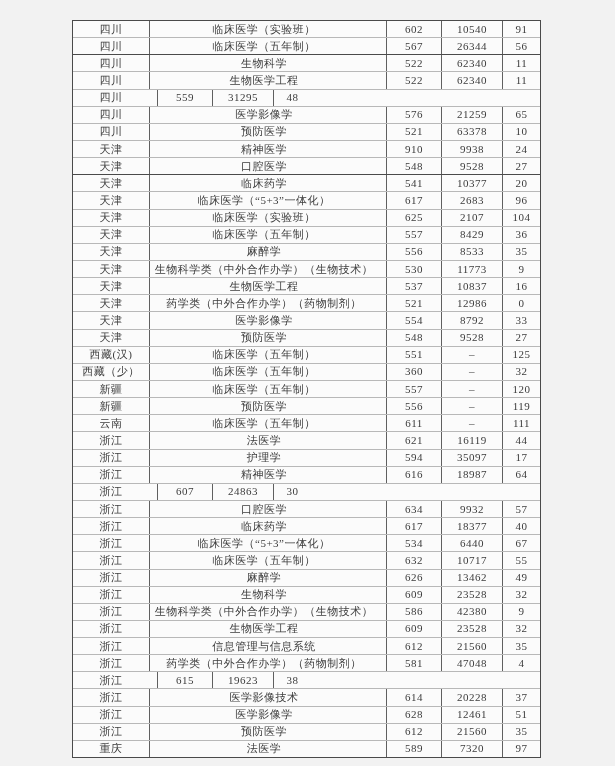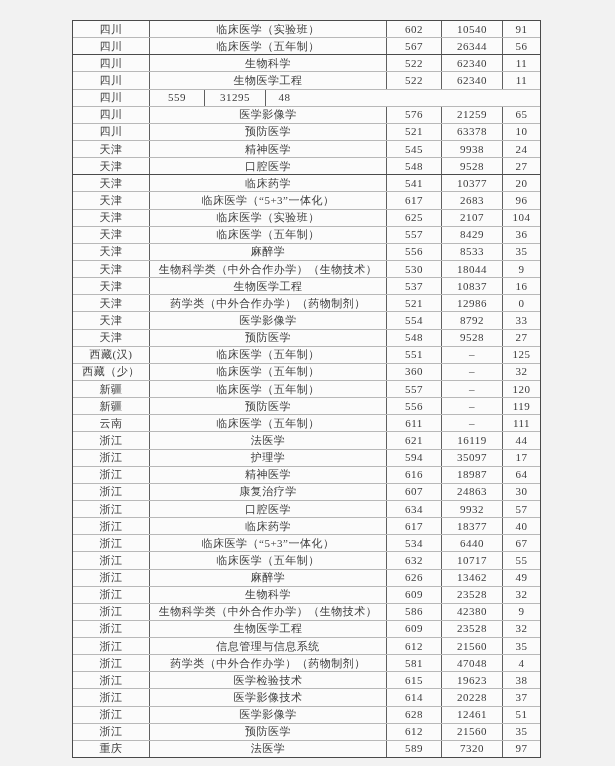--- a/index.html
+++ b/index.html
@@ -36,21 +36,21 @@
   .t-cell {
     display:flex; align-items:center; justify-content:center;
     font-size:11px; line-height:1; color:var(--text);
     border-left:1px solid var(--line-vert);
     overflow:hidden; white-space:nowrap;
     letter-spacing:0.5px;
   }
   .t-cell:first-child { border-left:none; }
   .c-province { width:76px; }
   .c-major   { flex:1 1 auto; }
-  .c-score   { width:55px; }
+  .c-score   { width:55px;margin-left:8px; }
   .c-rank    { width:61px; }
   .c-count   { width:38px; }
 </style>
 </head>
 <body>
 
 <div class="page">
   <div class="scores-table">
       <div class="t-row">
         <div class="t-cell c-province">四川</div>
@@ -96,21 +96,21 @@
       <div class="t-row">
         <div class="t-cell c-province">四川</div>
         <div class="t-cell c-major">预防医学</div>
         <div class="t-cell c-score">521</div>
         <div class="t-cell c-rank">63378</div>
         <div class="t-cell c-count">10</div>
       </div>
       <div class="t-row">
         <div class="t-cell c-province">天津</div>
         <div class="t-cell c-major">精神医学</div>
-        <div class="t-cell c-score">545</div>
+        <div class="t-cell c-score">910</div>
         <div class="t-cell c-rank">9938</div>
         <div class="t-cell c-count">24</div>
       </div>
       <div class="t-row">
         <div class="t-cell c-province">天津</div>
         <div class="t-cell c-major">口腔医学</div>
         <div class="t-cell c-score">548</div>
         <div class="t-cell c-rank">9528</div>
         <div class="t-cell c-count">27</div>
       </div>
@@ -146,21 +146,21 @@
         <div class="t-cell c-province">天津</div>
         <div class="t-cell c-major">麻醉学</div>
         <div class="t-cell c-score">556</div>
         <div class="t-cell c-rank">8533</div>
         <div class="t-cell c-count">35</div>
       </div>
       <div class="t-row">
         <div class="t-cell c-province">天津</div>
         <div class="t-cell c-major">生物科学类（中外合作办学）（生物技术）</div>
         <div class="t-cell c-score">530</div>
-        <div class="t-cell c-rank">18044</div>
+        <div class="t-cell c-rank">11773</div>
         <div class="t-cell c-count">9</div>
       </div>
       <div class="t-row">
         <div class="t-cell c-province">天津</div>
         <div class="t-cell c-major">生物医学工程</div>
         <div class="t-cell c-score">537</div>
         <div class="t-cell c-rank">10837</div>
         <div class="t-cell c-count">16</div>
       </div>
       <div class="t-row">
@@ -235,21 +235,20 @@
       </div>
       <div class="t-row">
         <div class="t-cell c-province">浙江</div>
         <div class="t-cell c-major">精神医学</div>
         <div class="t-cell c-score">616</div>
         <div class="t-cell c-rank">18987</div>
         <div class="t-cell c-count">64</div>
       </div>
       <div class="t-row">
         <div class="t-cell c-province">浙江</div>
-        <div class="t-cell c-major">康复治疗学</div>
         <div class="t-cell c-score">607</div>
         <div class="t-cell c-rank">24863</div>
         <div class="t-cell c-count">30</div>
       </div>
       <div class="t-row">
         <div class="t-cell c-province">浙江</div>
         <div class="t-cell c-major">口腔医学</div>
         <div class="t-cell c-score">634</div>
         <div class="t-cell c-rank">9932</div>
         <div class="t-cell c-count">57</div>
@@ -312,21 +311,20 @@
       </div>
       <div class="t-row">
         <div class="t-cell c-province">浙江</div>
         <div class="t-cell c-major">药学类（中外合作办学）（药物制剂）</div>
         <div class="t-cell c-score">581</div>
         <div class="t-cell c-rank">47048</div>
         <div class="t-cell c-count">4</div>
       </div>
       <div class="t-row">
         <div class="t-cell c-province">浙江</div>
-        <div class="t-cell c-major">医学检验技术</div>
         <div class="t-cell c-score">615</div>
         <div class="t-cell c-rank">19623</div>
         <div class="t-cell c-count">38</div>
       </div>
       <div class="t-row">
         <div class="t-cell c-province">浙江</div>
         <div class="t-cell c-major">医学影像技术</div>
         <div class="t-cell c-score">614</div>
         <div class="t-cell c-rank">20228</div>
         <div class="t-cell c-count">37</div>

